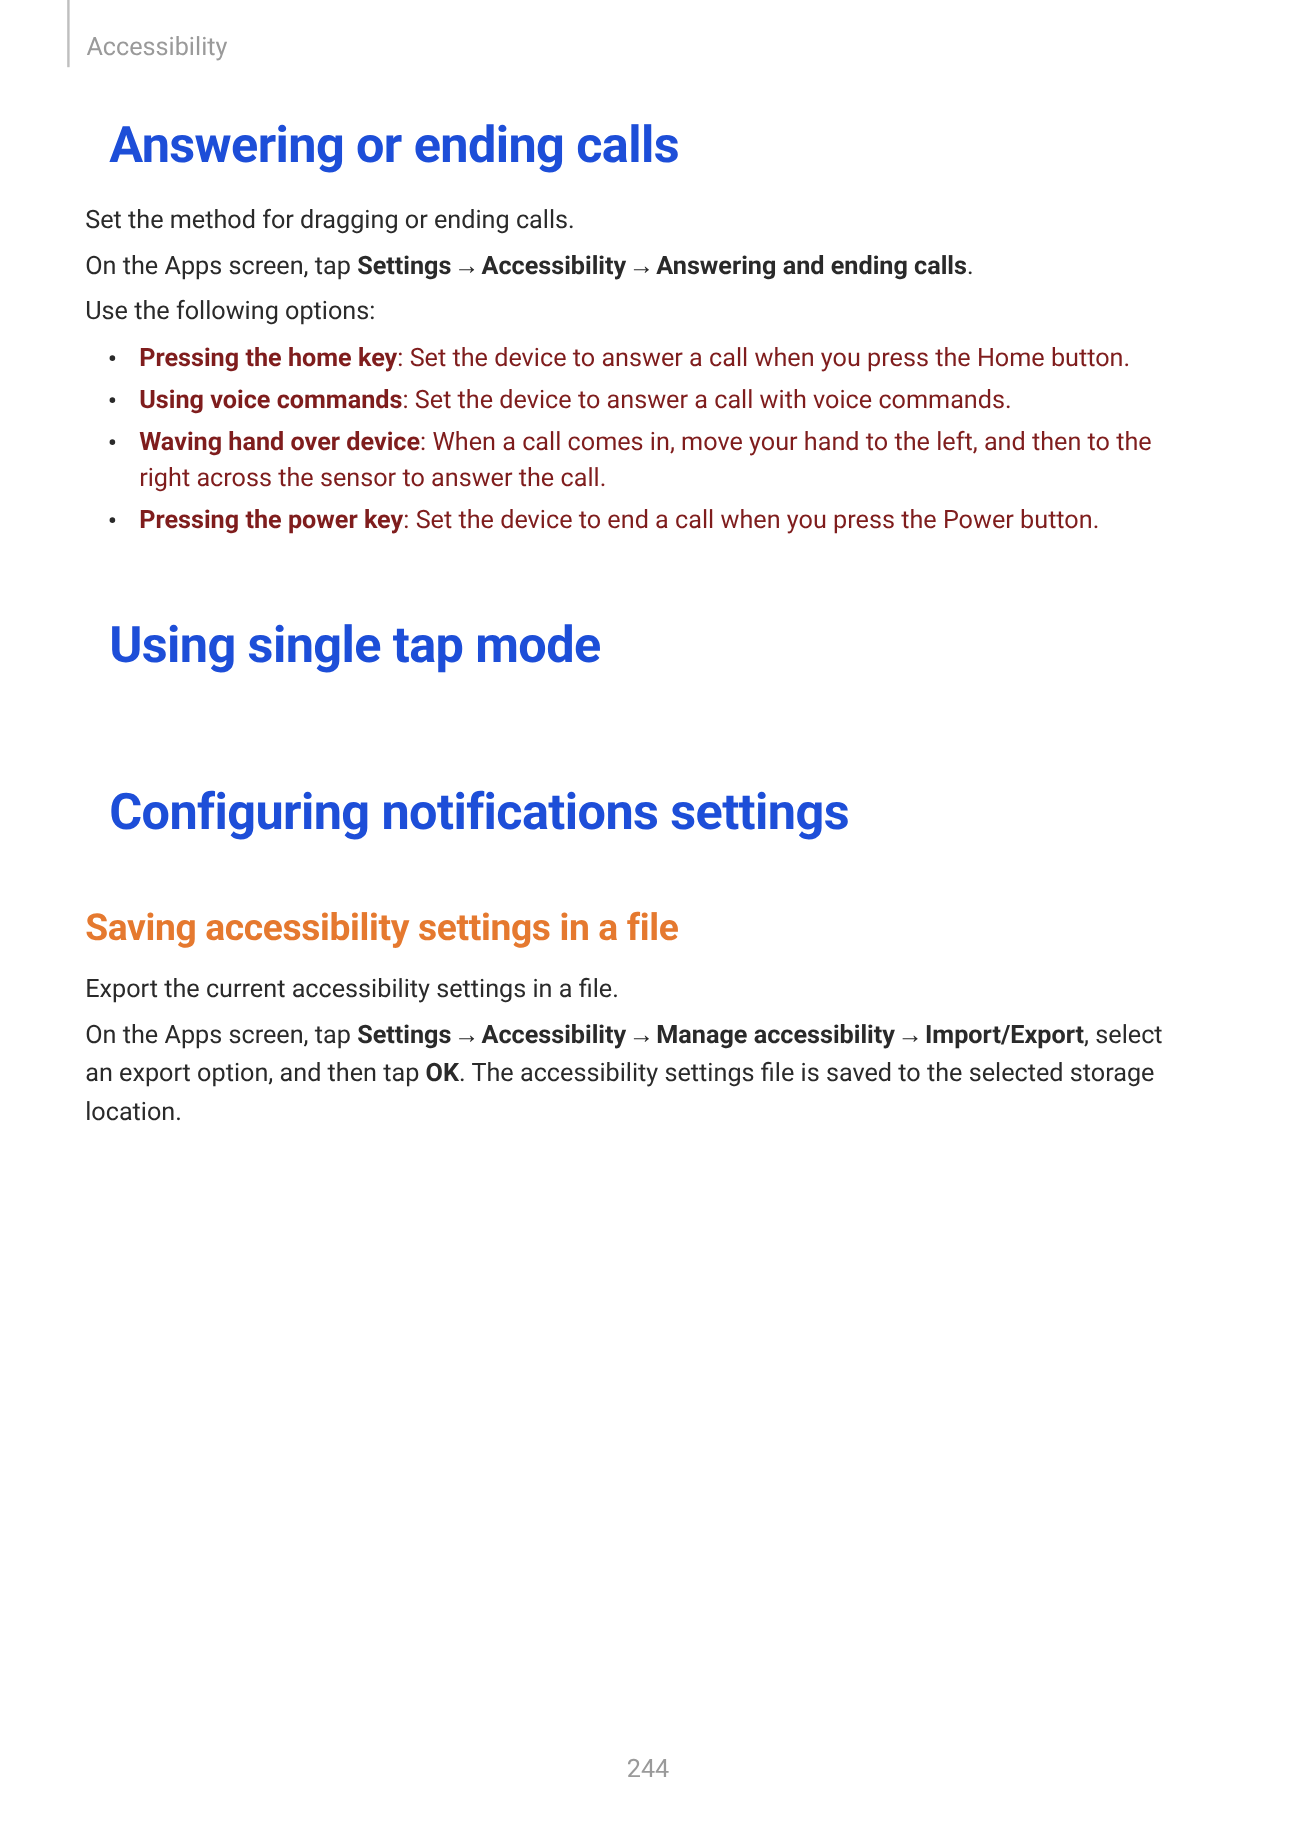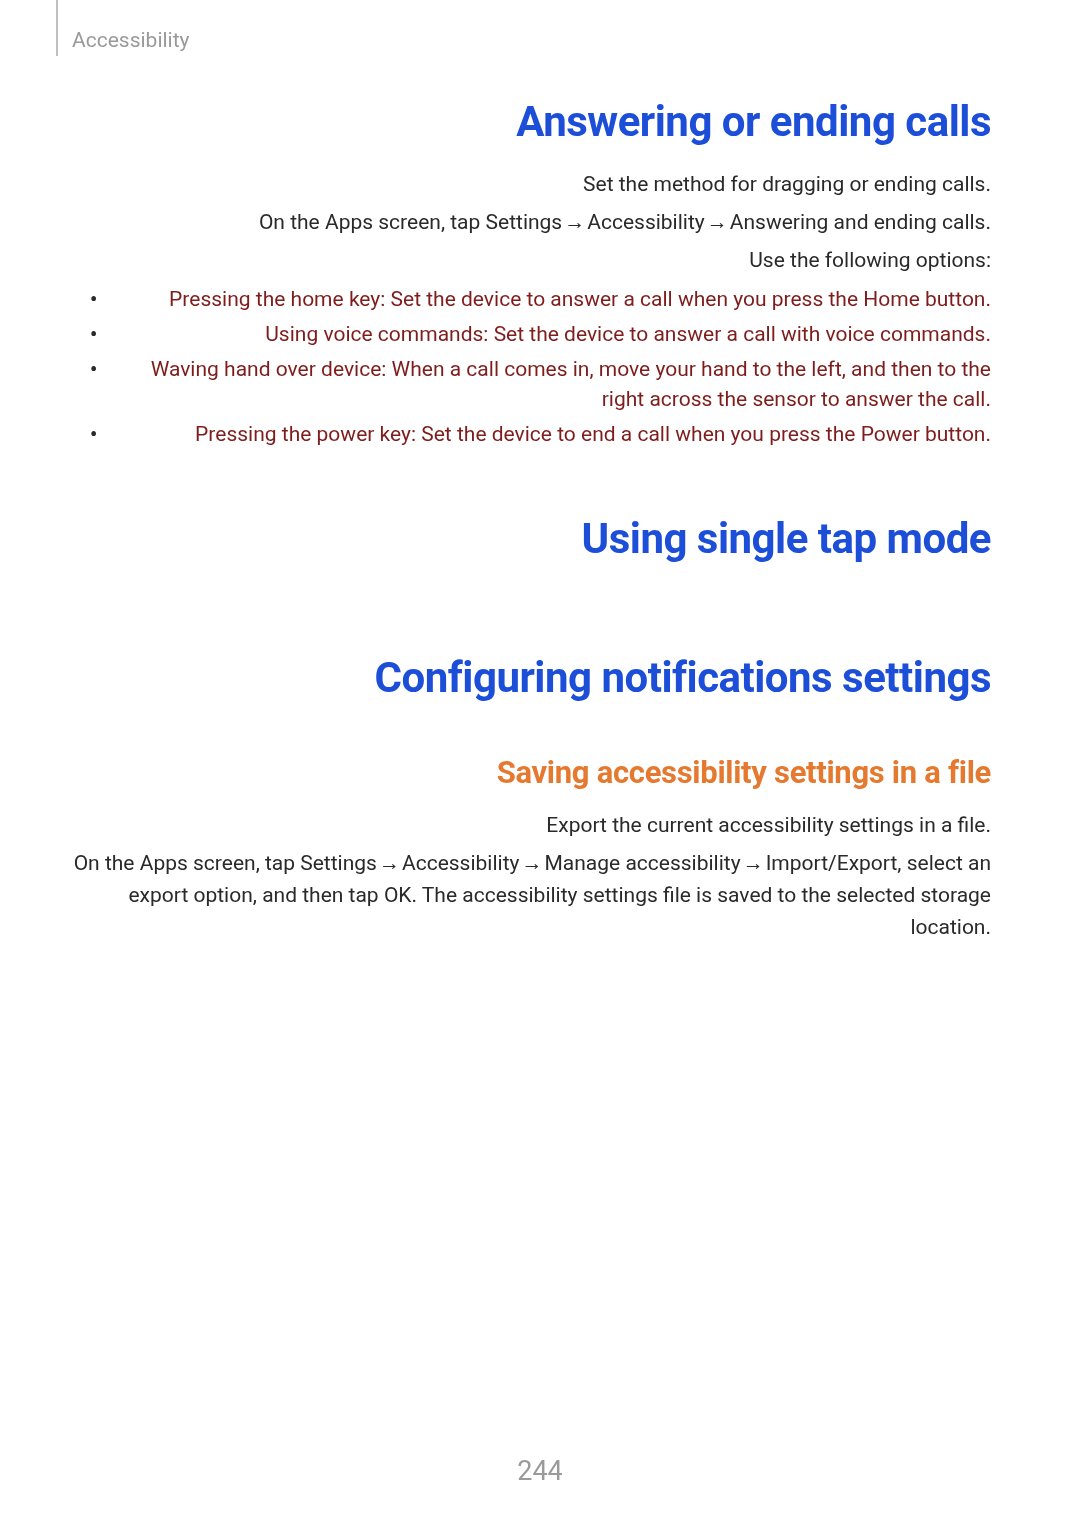--- a/index.html
+++ b/index.html
@@ -1,19 +1,18 @@
 <!DOCTYPE html>
 <html><head>
 <meta charset="utf-8">
 <style>
   * {
     margin: 0;
     padding: 0;
     box-sizing: border-box;
-    text-align: right;
   }
   body {
     width: 1080px;
     height: 1527px;
     background: #ffffff;
     font-family: -apple-system, BlinkMacSystemFont, "Segoe UI", Roboto, Helvetica, Arial, sans-serif;
     position: relative;
     color: #2a2a2a;
   }
   .header-bar {
@@ -78,32 +77,32 @@
   li::before {
     content: "•";
     position: absolute;
     left: 6px;
     top: 0;
     font-size: 20px;
     font-weight: 700;
     color: #2a2a2a;
   }
   .bold {
-    font-weight: 400;
+    font-weight: 700;
   }
   .arrow {
     padding: 0 2px;
   }
   .page-number {
     position: absolute;
     bottom: 40px;
     left: 0;
     right: 0;
     text-align: center;
-    font-size: 27px;
+    font-size: 21px;
     color: #9a9a9a;
   }
 </style>
 </head>
 <body>
 
 <div class="header-bar"></div>
 <div class="breadcrumb">Accessibility</div>
 
 <div class="content">

